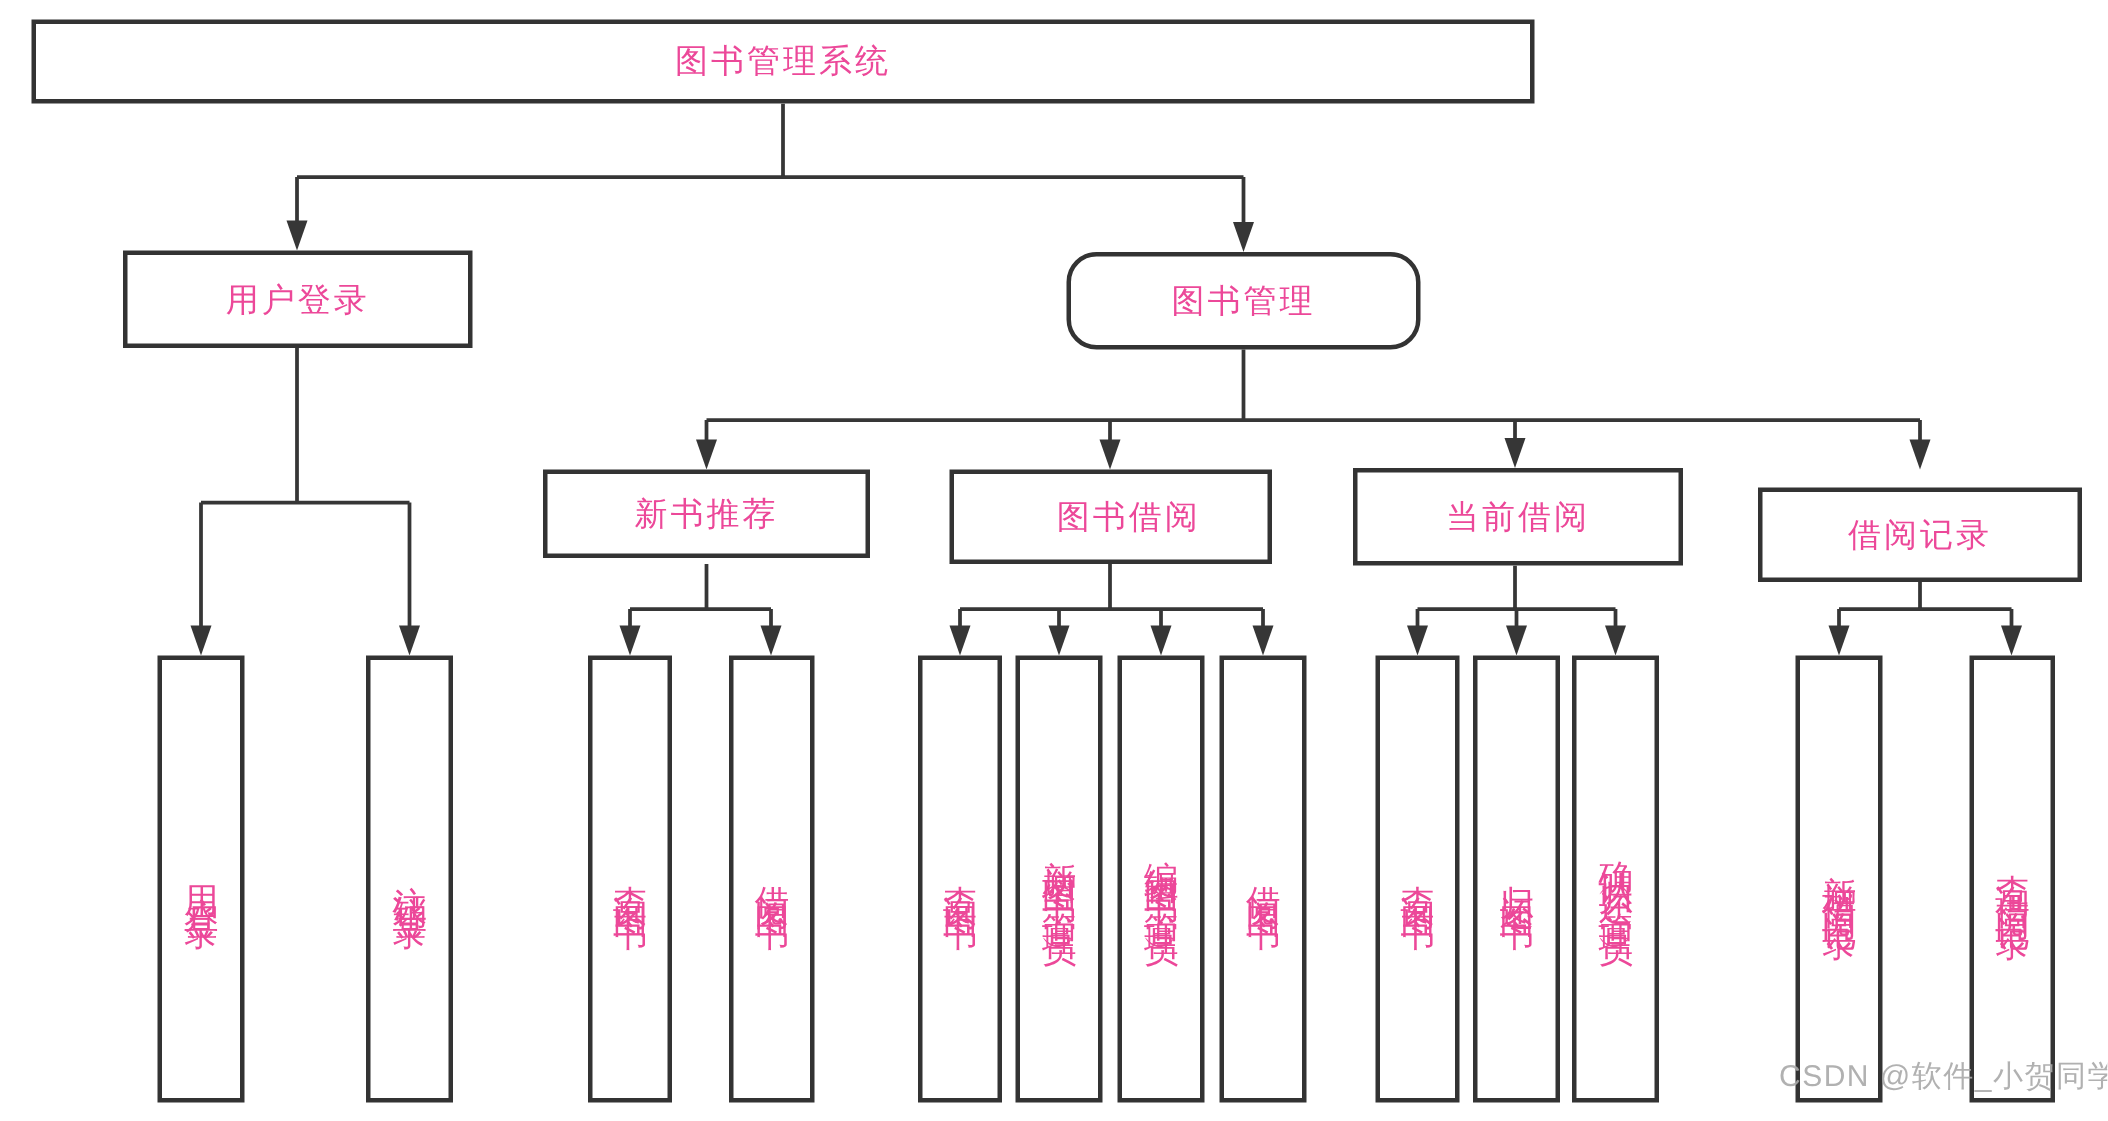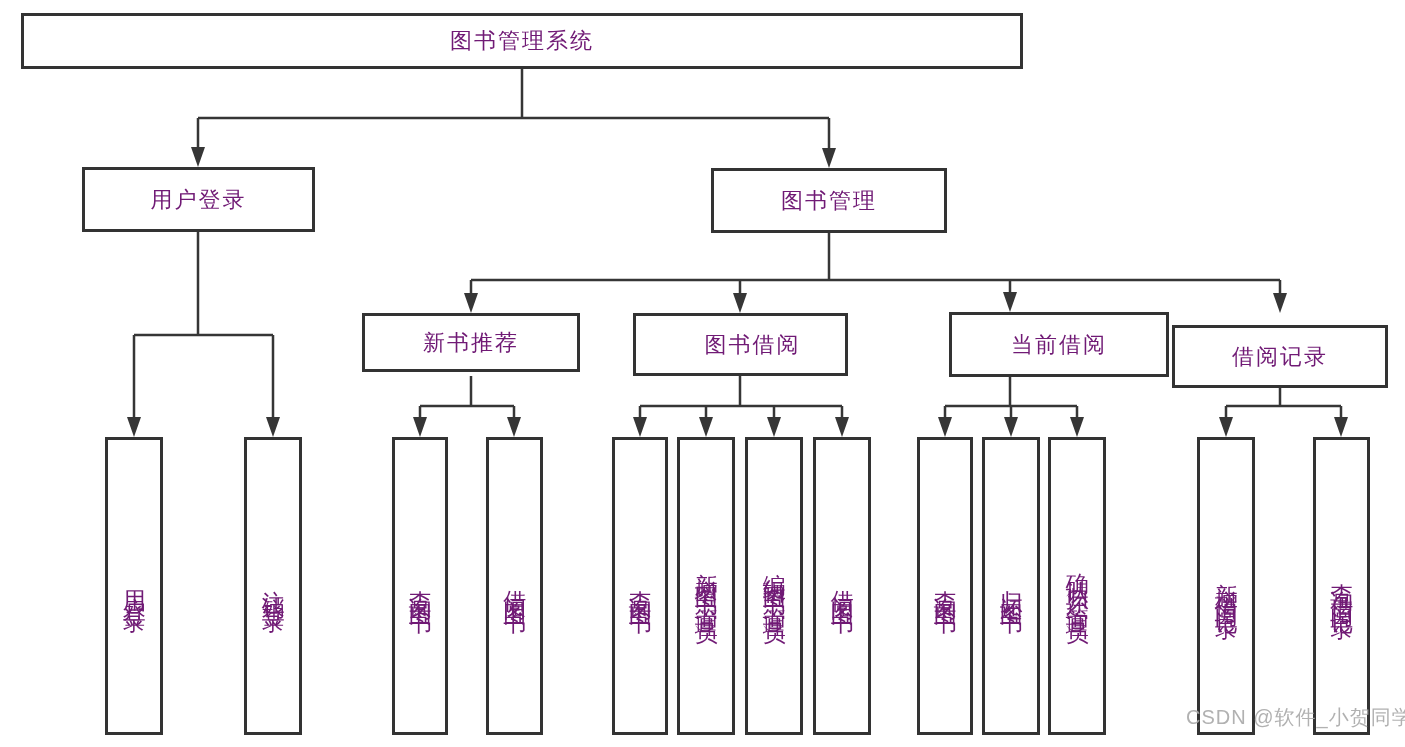--- a/index.html
+++ b/index.html
@@ -15,21 +15,21 @@
     position: absolute;
     left: 0; top: 0;
     width: 1405px; height: 747px;
     pointer-events: none;
   }
   .box {
     position: absolute;
     box-sizing: border-box;
     background: #ffffff;
     border: 3px solid #333333;
-    color: #701a75;
+    color: #ec4899;
     display: flex;
     align-items: center;
     justify-content: center;
     font-size: 22px;
     letter-spacing: 2px;
     white-space: nowrap;
   }
   .box.v {
     writing-mode: vertical-rl;
     text-orientation: mixed;
@@ -87,25 +87,25 @@
       <polygon points="945,437 938,417 952,417" fill="#363636"></polygon>
       <polygon points="1011,437 1004,417 1018,417" fill="#363636"></polygon>
       <polygon points="1077,437 1070,417 1084,417" fill="#363636"></polygon>
       <polygon points="1226,437 1219,417 1233,417" fill="#363636"></polygon>
       <polygon points="1341,437 1334,417 1348,417" fill="#363636"></polygon>
     </svg>
 
   <div class="box" style="left:21px; top:13px; width:1002px; height:56px;">图书管理系统</div>
 
   <div class="box" style="left:82px; top:167px; width:233px; height:65px;">用户登录</div>
-  <div class="box" style="left:711px; top:168px; width:236px; height:65px;">图书管理</div>
+  <div class="box" style="left:711px; top:168px; width:236px; height:65px;border-radius:20px;">图书管理</div>
 
   <div class="box" style="left:362px; top:313px; width:218px; height:59px;">新书推荐</div>
   <div class="box" style="left:633px; top:313px; width:215px; height:63px;padding-left:24px;">图书借阅</div>
-  <div class="box" style="left:902px; top:312px; width:220px; height:65px;margin-left:47px;">当前借阅</div>
+  <div class="box" style="left:902px; top:312px; width:220px; height:65px;">当前借阅</div>
   <div class="box" style="left:1172px; top:325px; width:216px; height:63px;">借阅记录</div>
 
   <div class="box v" style="left:105px; top:437px; width:58px; height:298px;">用户登录</div>
   <div class="box v" style="left:244px; top:437px; width:58px; height:298px;">注销登录</div>
 
   <div class="box v" style="left:392px; top:437px; width:56px; height:298px;">查询图书</div>
   <div class="box v" style="left:486px; top:437px; width:57px; height:298px;">借阅图书</div>
 
   <div class="box v" style="left:612px; top:437px; width:56px; height:298px;">查询图书</div>
   <div class="box v" style="left:677px; top:437px; width:58px; height:298px;">新增图书（管理员）</div>

